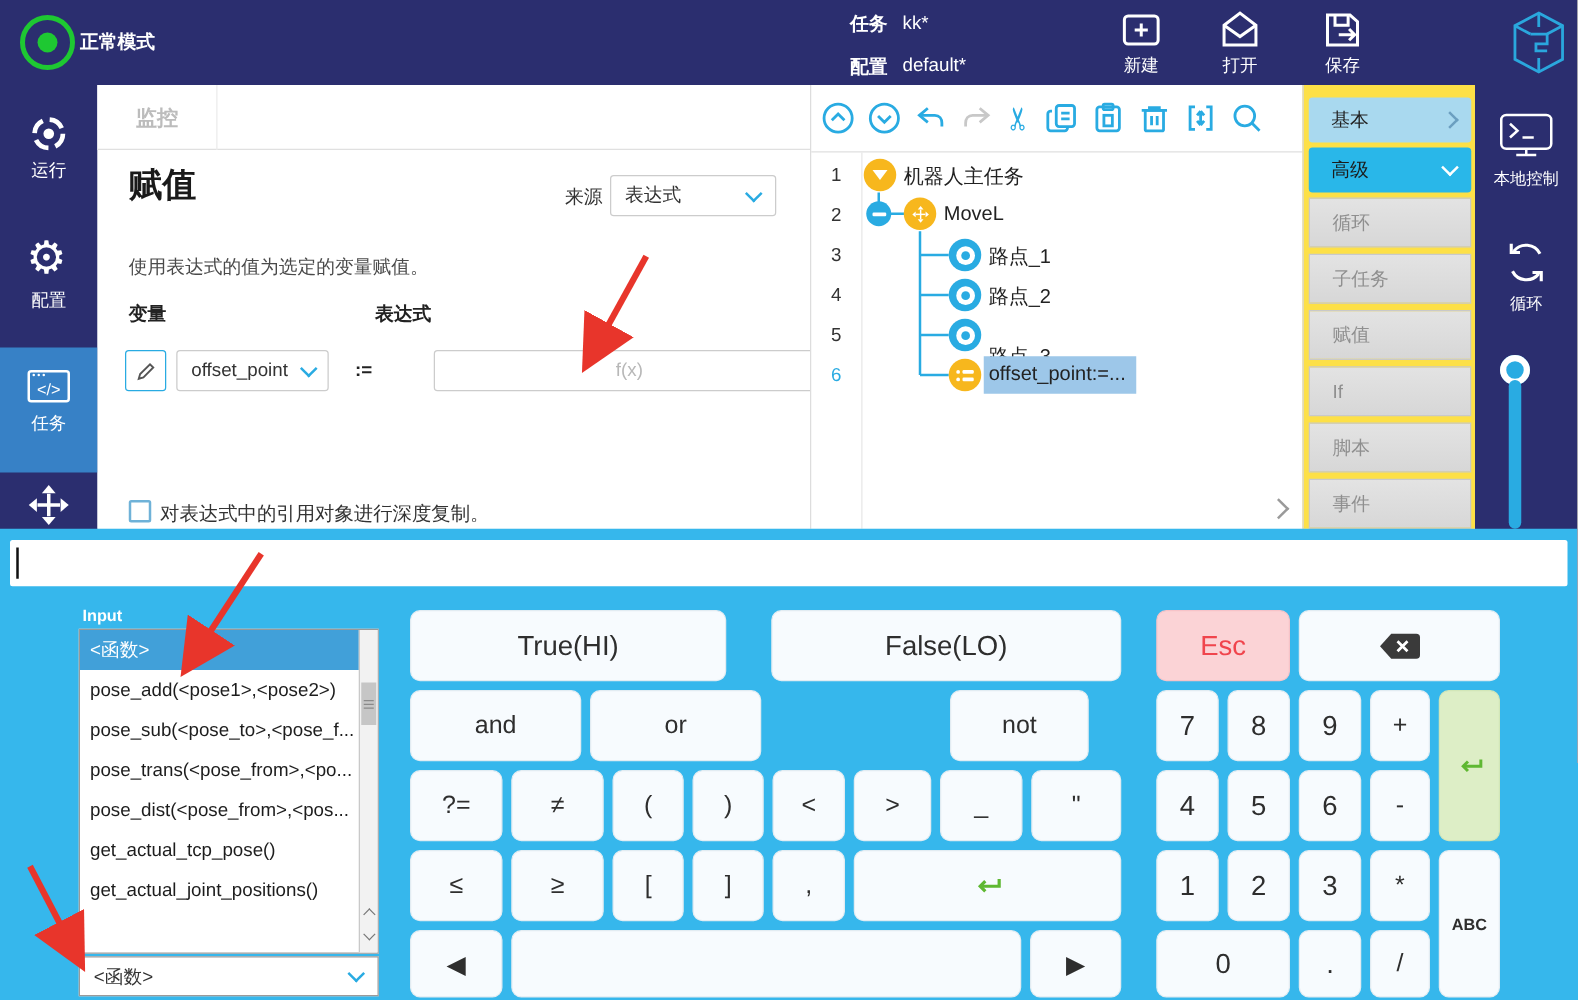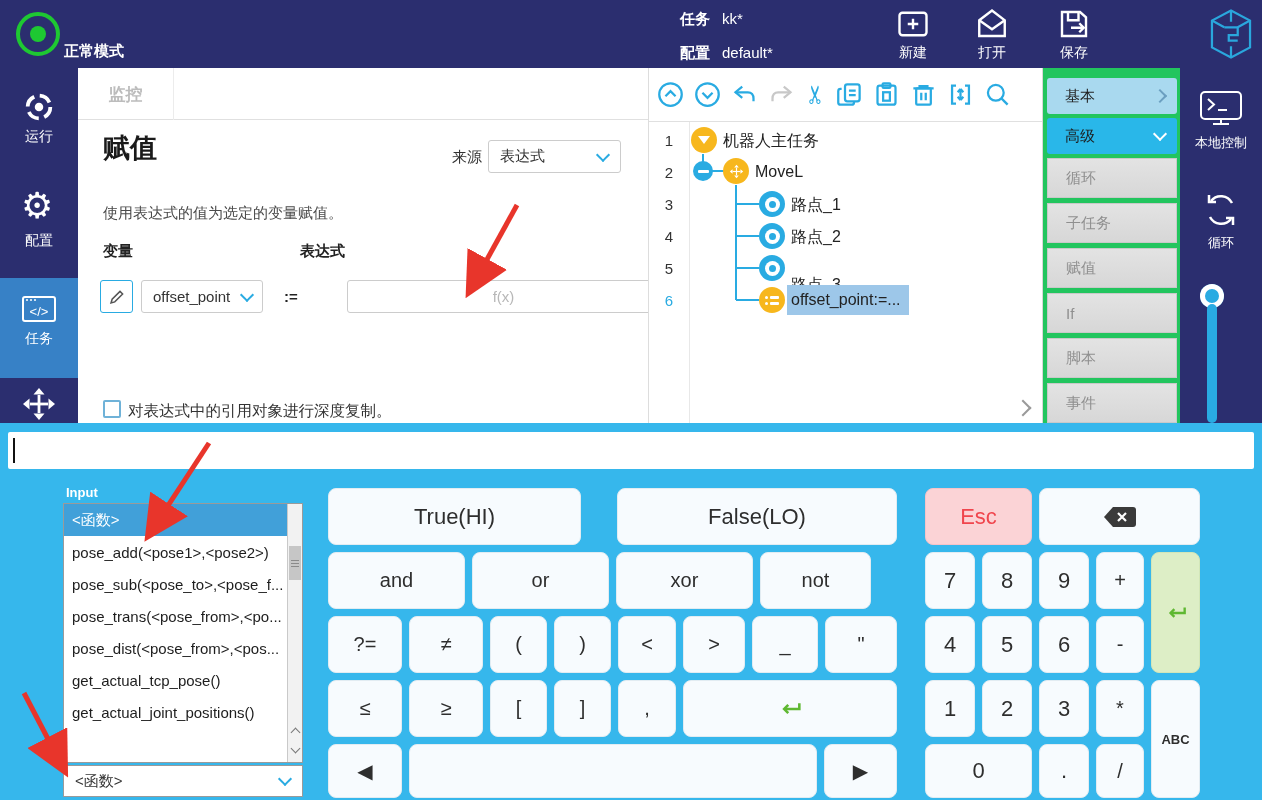--- a/index.html
+++ b/index.html
@@ -14,21 +14,21 @@
   .mode-dot{width:36px;height:36px;border-radius:50%;border:4px solid #1ec832;display:flex;align-items:center;justify-content:center;}
   .mode-dot > div{width:16px;height:16px;border-radius:50%;background:#1ec832;}
   
   #leftnav{left:0;top:68px;width:78px;height:732px;background:#2b2e6f;}
   .nav-label{width:78px;text-align:center;color:#fff;font-size:14px;}
   .nav-active{left:0;width:78px;background:#3781c6;}
   .gear-glyph{font-size:36px;color:#fff;line-height:36px;}
   
   #editor{left:78px;top:68px;width:570px;height:355px;background:#fff;}
   #treepanel{left:648px;top:68px;width:394px;height:355px;background:#fff;border-left:1px solid #ddd;box-sizing:border-box;}
-  #catpanel{left:1042px;top:68px;width:138px;height:355px;background:#22c55e;border-left:1px solid #d8d8d8;box-sizing:border-box;}
+  #catpanel{left:1042px;top:68px;width:138px;height:355px;background:#fde047;border-left:1px solid #d8d8d8;box-sizing:border-box;}
   #rightnav{left:1180px;top:68px;width:82px;height:732px;background:#2b2e6f;}
   
   .tabbar{left:0;top:0;width:570px;height:52px;background:#fff;border-bottom:1px solid #e0e0e0;box-sizing:border-box;display:flex;}
   .tab{width:95px;height:52px;display:flex;align-items:center;justify-content:center;font-size:17px;font-weight:bold;border-right:1px solid #ececec;}
   .tab.active{color:#1a1a1a;}
   .tab.inactive{color:#bcbcbc;}
   
   .fieldbox{border:1px solid #ccc;border-radius:3px;background:#fff;box-sizing:border-box;display:flex;align-items:center;}
   .fieldbox .txt{font-size:15px;color:#333;padding-left:11px;flex:1;}
   .chev{display:inline-block;width:8px;height:8px;border-right:2px solid #29abe2;border-bottom:2px solid #29abe2;}
@@ -83,21 +83,21 @@
 </style>
 </head>
 <body>
 
 <div id="page">
 
   <div id="topbar" class="abs">
     <div class="abs mode-dot" style="left:16px;top:12px;">
         <div></div>
       </div>
-    <div class="abs tb-label" style="left:64px;top:24px;margin-top:18px;">正常模式</div>
+    <div class="abs tb-label" style="left:64px;top:24px;">正常模式</div>
 
     <div class="abs tb-label" style="left:680px;top:10px;">任务</div>
     <div class="abs tb-val" style="left:722px;top:10px;">kk*</div>
     <div class="abs tb-label" style="left:680px;top:44px;">配置</div>
     <div class="abs tb-val" style="left:722px;top:44px;">default*</div>
 
     <div class="abs" style="left:895px;top:6px;width:36px;height:36px;">
       <svg width="36" height="36" viewBox="0 0 24 24" fill="none" stroke="#fff" stroke-width="1.6">
           <rect x="3" y="4.5" width="18" height="15" rx="2"></rect>
           <path d="M12 8.5v7M8.5 12h7"></path>
@@ -388,21 +388,20 @@
     <div class="abs fieldbox" style="left:63px;top:342px;width:240px;height:32px;border-color:#9a9a9a;border-radius:0;">
       <span class="txt">&lt;函数&gt;</span>
       <span class="chev down" style="margin-right:12px;"></span>
     </div>
 
     <div class="kb-key big" style="left:328px;top:65px;width:253px;height:57px;">True(HI)</div>
     <div class="kb-key big" style="left:617px;top:65px;width:280px;height:57px;">False(LO)</div>
 
     <div class="kb-key" style="left:328px;top:129px;width:137px;height:57px;">and</div>
     <div class="kb-key" style="left:472px;top:129px;width:137px;height:57px;">or</div>
-    <div class="kb-key" style="left:616px;top:129px;width:137px;height:57px;">xor</div>
     <div class="kb-key" style="left:760px;top:129px;width:111px;height:57px;">not</div>
 
     <div class="kb-key" style="left:328px;top:193px;width:74px;height:57px;">?=</div>
     <div class="kb-key" style="left:409px;top:193px;width:74px;height:57px;">≠</div>
     <div class="kb-key" style="left:490px;top:193px;width:57px;height:57px;">(</div>
     <div class="kb-key" style="left:554px;top:193px;width:57px;height:57px;">)</div>
     <div class="kb-key" style="left:618px;top:193px;width:58px;height:57px;">&lt;</div>
     <div class="kb-key" style="left:683px;top:193px;width:62px;height:57px;">&gt;</div>
     <div class="kb-key" style="left:752px;top:193px;width:66px;height:57px;">_</div>
     <div class="kb-key" style="left:825px;top:193px;width:72px;height:57px;">"</div>

